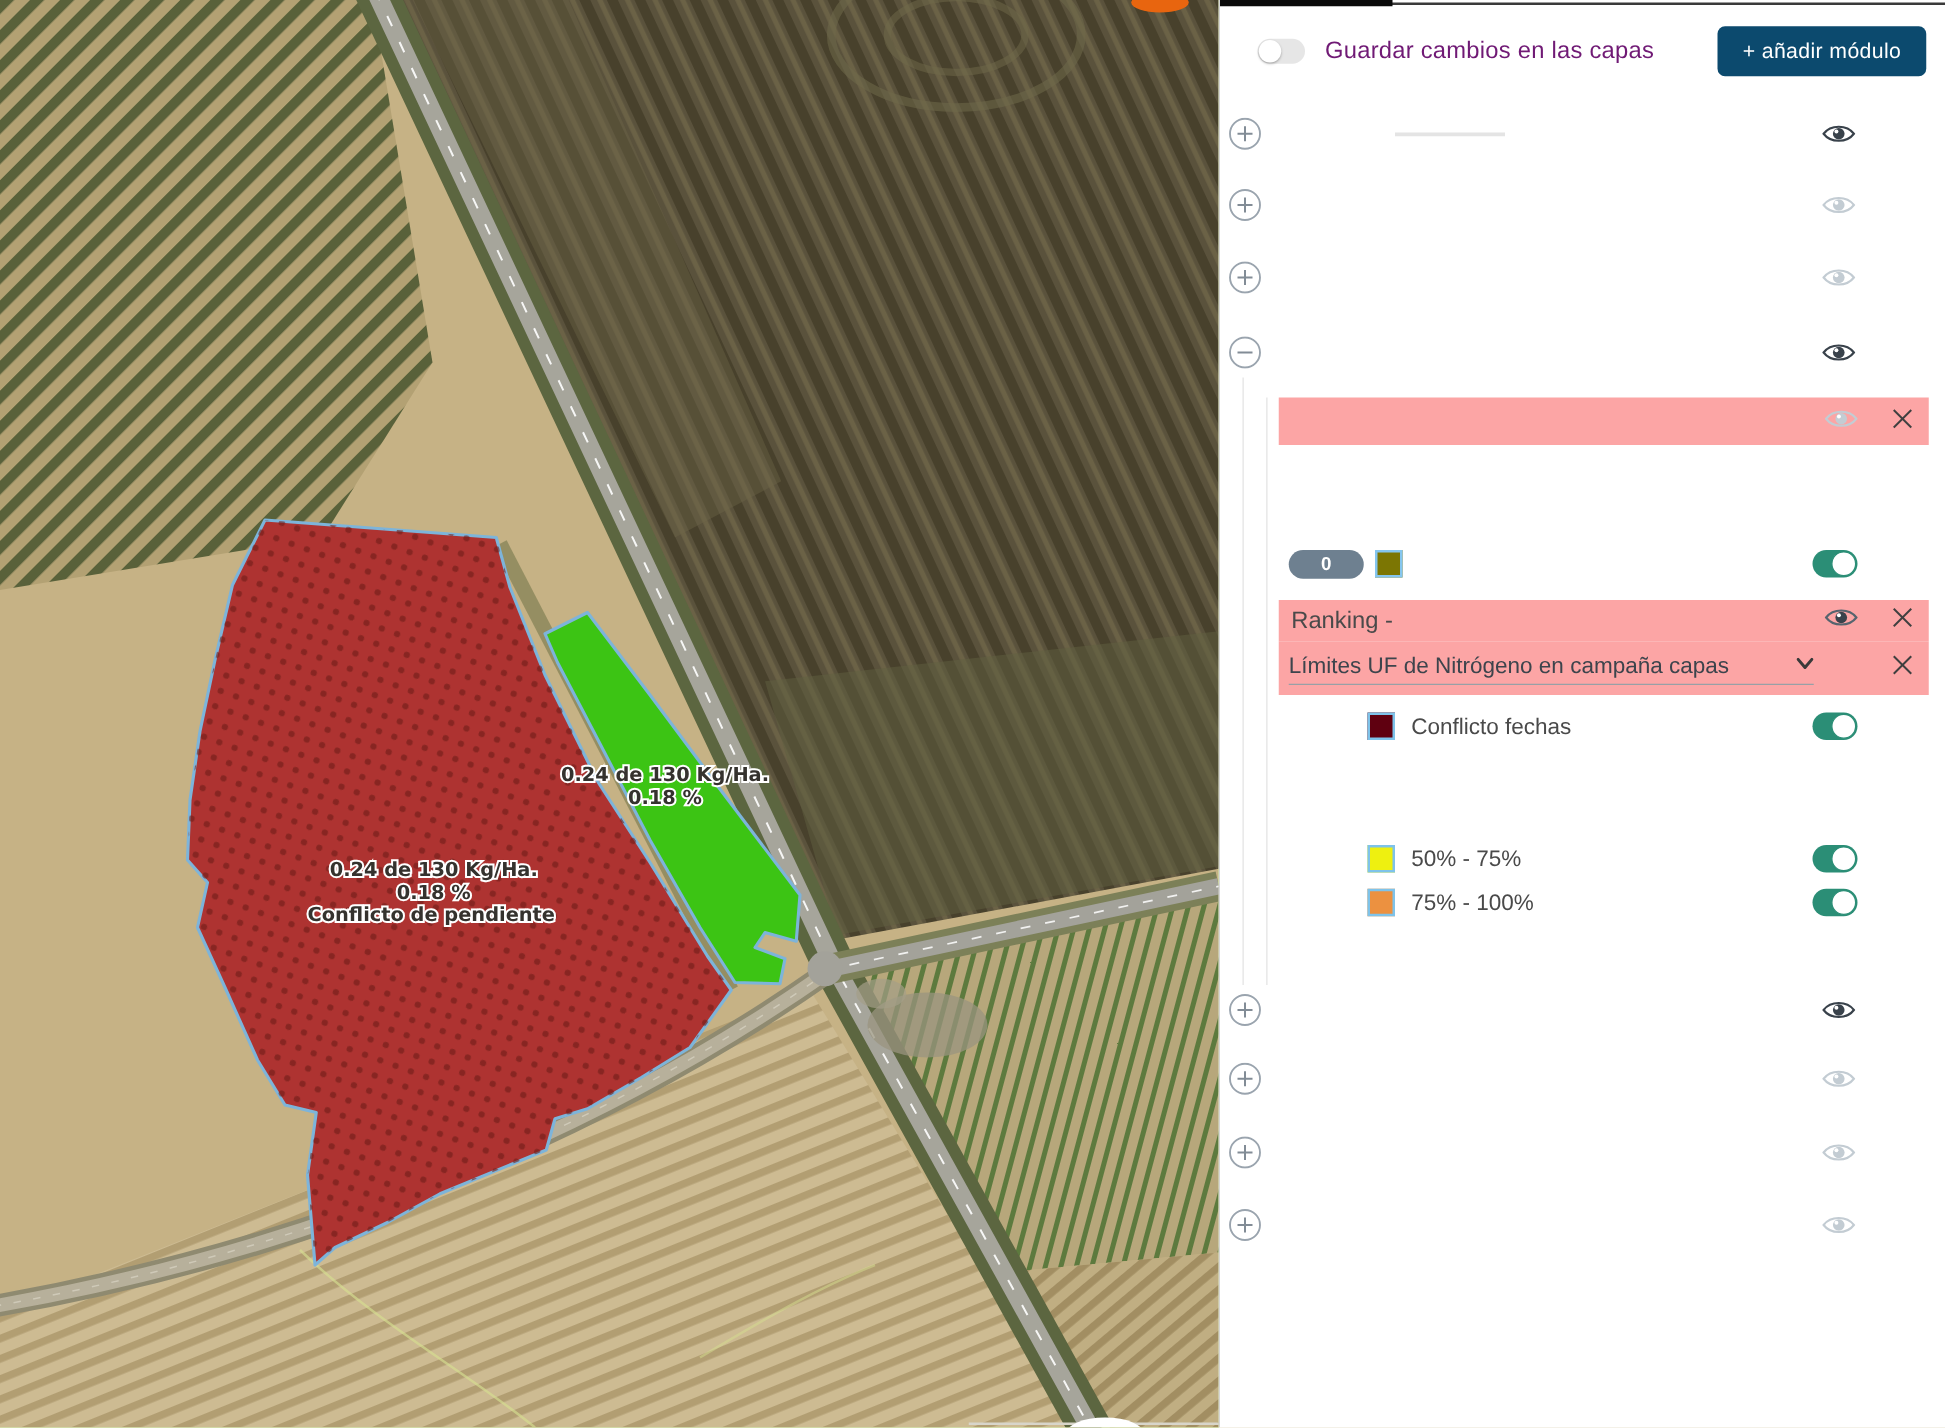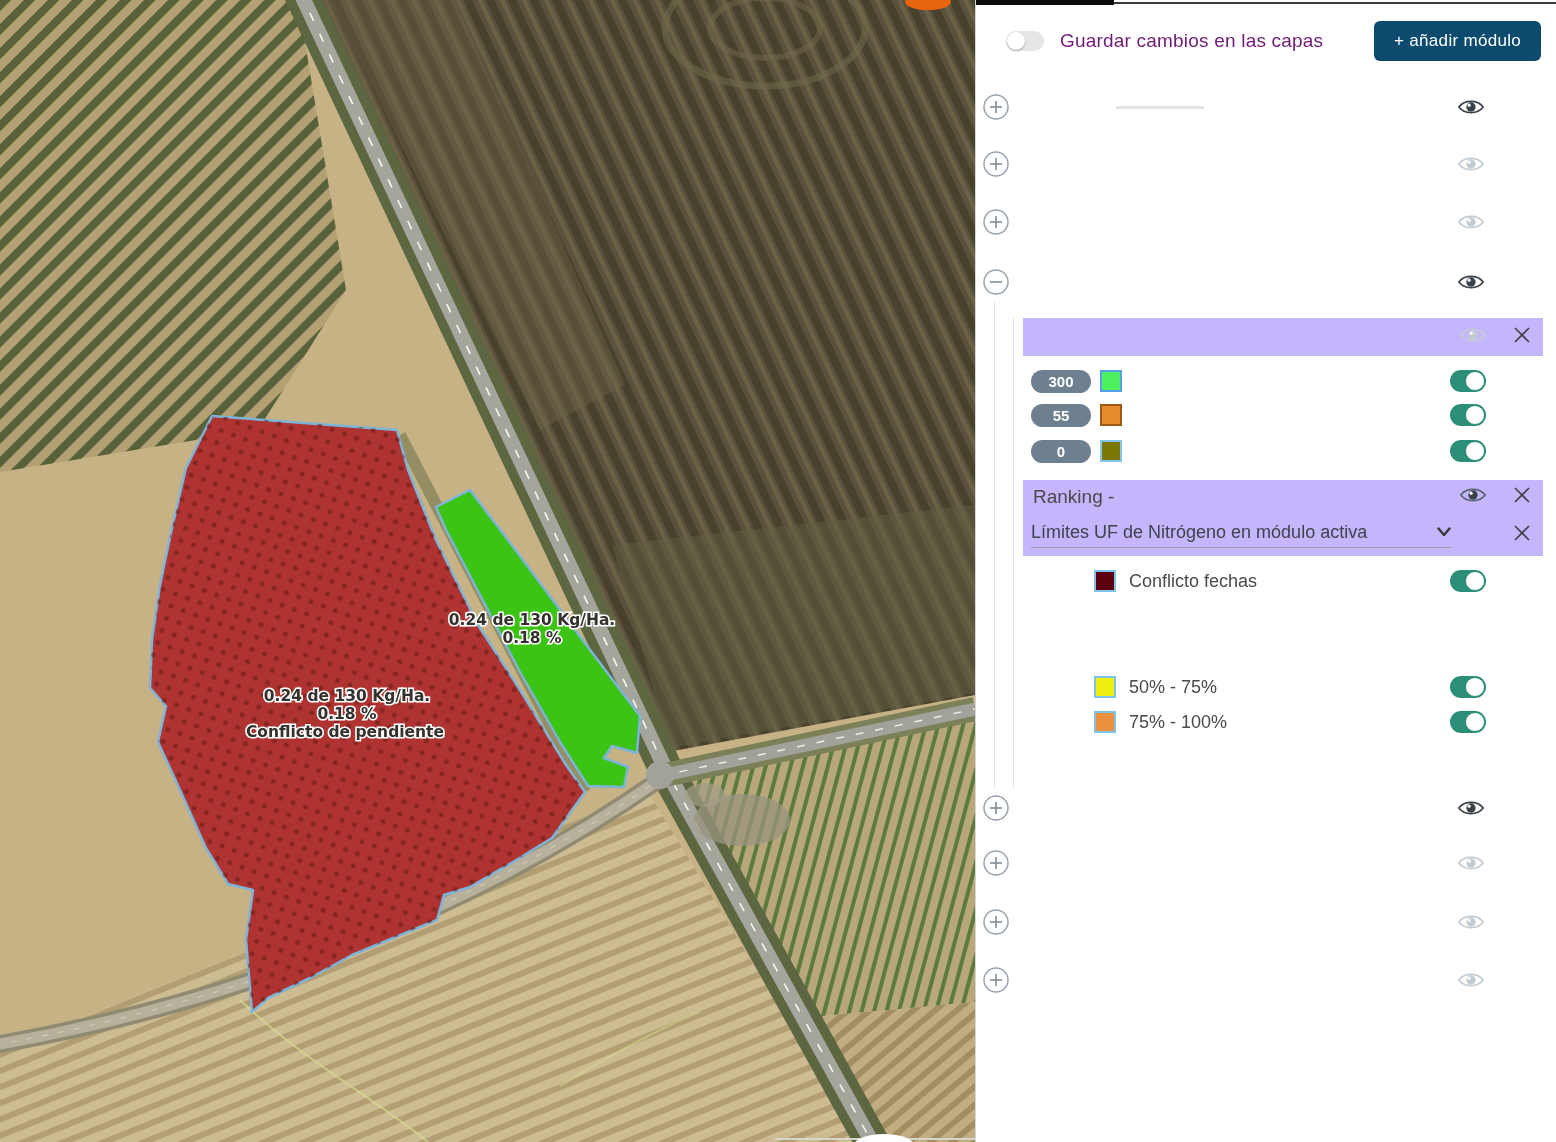--- a/index.html
+++ b/index.html
@@ -32,21 +32,21 @@
   .layer-row { position:absolute; left:0; width:581px; height:30px; }
   .layer-row .expander { position:absolute; left:7px; top:1px; }
   .layer-row .eye { position:absolute; left:481px; top:4px; }
   .eye-dark { color:#39424b; }
   .eye-light { color:#c3ccd3; }
   .eye-mid { color:#56646e; }
   .faint-text { position:absolute; left:140px; top:13px; width:88px; height:3px; background:#e4e4e4; }
 
   .guide-v { position:absolute; width:1px; background:#e4e4e4; }
 
-  .mod-bar { position:absolute; left:47px; width:520px; background:#c4b5fd;
+  .mod-bar { position:absolute; left:47px; width:520px; background:#fca5a5;
     display:flex; align-items:center; }
   .bar-eye { margin-left:auto; }
   .bar-x { margin-left:26px; margin-right:12px; }
   .x-icon { color:#3f3f3f; cursor:pointer; }
 
   .value-row { position:absolute; left:47px; width:520px; height:28px; display:flex; align-items:center; }
   .pill { margin-left:8px; width:60px; height:23px; border-radius:12px; background:#6e8090;
     color:#fff; font-size:15px; font-weight:bold; display:flex; align-items:center; justify-content:center; }
   .chip { width:22px; height:22px; margin-left:9px; border:2px solid #7ec3ea; flex:0 0 auto; }
   .tgl-on { position:absolute; right:57px; width:36px; height:22px; border-radius:11px; background:#2b8e76; }
@@ -234,34 +234,20 @@
             <circle cx="15" cy="10.5" r="5" fill="currentColor"></circle>
             <circle cx="13" cy="8.5" r="1.7" fill="#fff"></circle>
           </svg></span>
       <span class="bar-x x-icon">
         <svg width="18" height="18" viewBox="0 0 18 18">
             <line x1="2" y1="2" x2="16" y2="16" stroke="currentColor" stroke-width="1.6"></line>
             <line x1="16" y1="2" x2="2" y2="16" stroke="currentColor" stroke-width="1.6"></line>
           </svg></span>
     </div>
 
-    <div class="value-row" style="top:367px">
-      <span class="pill">300</span>
-      <span class="chip" style="background: rgb(78, 240, 94); border-color: rgb(87, 160, 232);"></span>
-      <span class="tgl-on" style="background: rgb(43, 142, 118);">
-          <span class="knob"></span>
-        </span>
-    </div>
-    <div class="value-row" style="top:401px">
-      <span class="pill">55</span>
-      <span class="chip" style="background: rgb(232, 137, 43); border-color: rgb(154, 90, 22);"></span>
-      <span class="tgl-on" style="background: rgb(43, 142, 118);">
-          <span class="knob"></span>
-        </span>
-    </div>
     <div class="value-row" style="top:437px">
       <span class="pill">0</span>
       <span class="chip" style="background: rgb(124, 118, 3); border-color: rgb(133, 198, 239);"></span>
       <span class="tgl-on" style="background: rgb(43, 142, 118);">
           <span class="knob"></span>
         </span>
     </div>
 
     <div class="mod-bar" style="top:480px; height:33px">
       <span class="ranking-label">Ranking -</span>
@@ -273,21 +259,21 @@
           </svg></span>
       <span class="bar-x x-icon">
         <svg width="18" height="18" viewBox="0 0 18 18">
             <line x1="2" y1="2" x2="16" y2="16" stroke="currentColor" stroke-width="1.6"></line>
             <line x1="16" y1="2" x2="2" y2="16" stroke="currentColor" stroke-width="1.6"></line>
           </svg></span>
     </div>
 
     <div class="mod-bar" style="top:513px; height:43px">
       <span class="dd-field">
-        <span class="dd-text">Límites UF de Nitrógeno en módulo activa</span>
+        <span class="dd-text">Límites UF de Nitrógeno en campaña capas</span>
         <span>
           <svg width="14" height="10" viewBox="0 0 14 10">
               <polyline points="1.5,1.5 7,8 12.5,1.5" fill="none" stroke="#3a3a3a" stroke-width="2.4" stroke-linecap="round" stroke-linejoin="round"></polyline>
             </svg></span>
       </span>
       <span class="bar-x x-icon" style="margin-left:auto">
         <svg width="18" height="18" viewBox="0 0 18 18">
             <line x1="2" y1="2" x2="16" y2="16" stroke="currentColor" stroke-width="1.6"></line>
             <line x1="16" y1="2" x2="2" y2="16" stroke="currentColor" stroke-width="1.6"></line>
           </svg></span>

